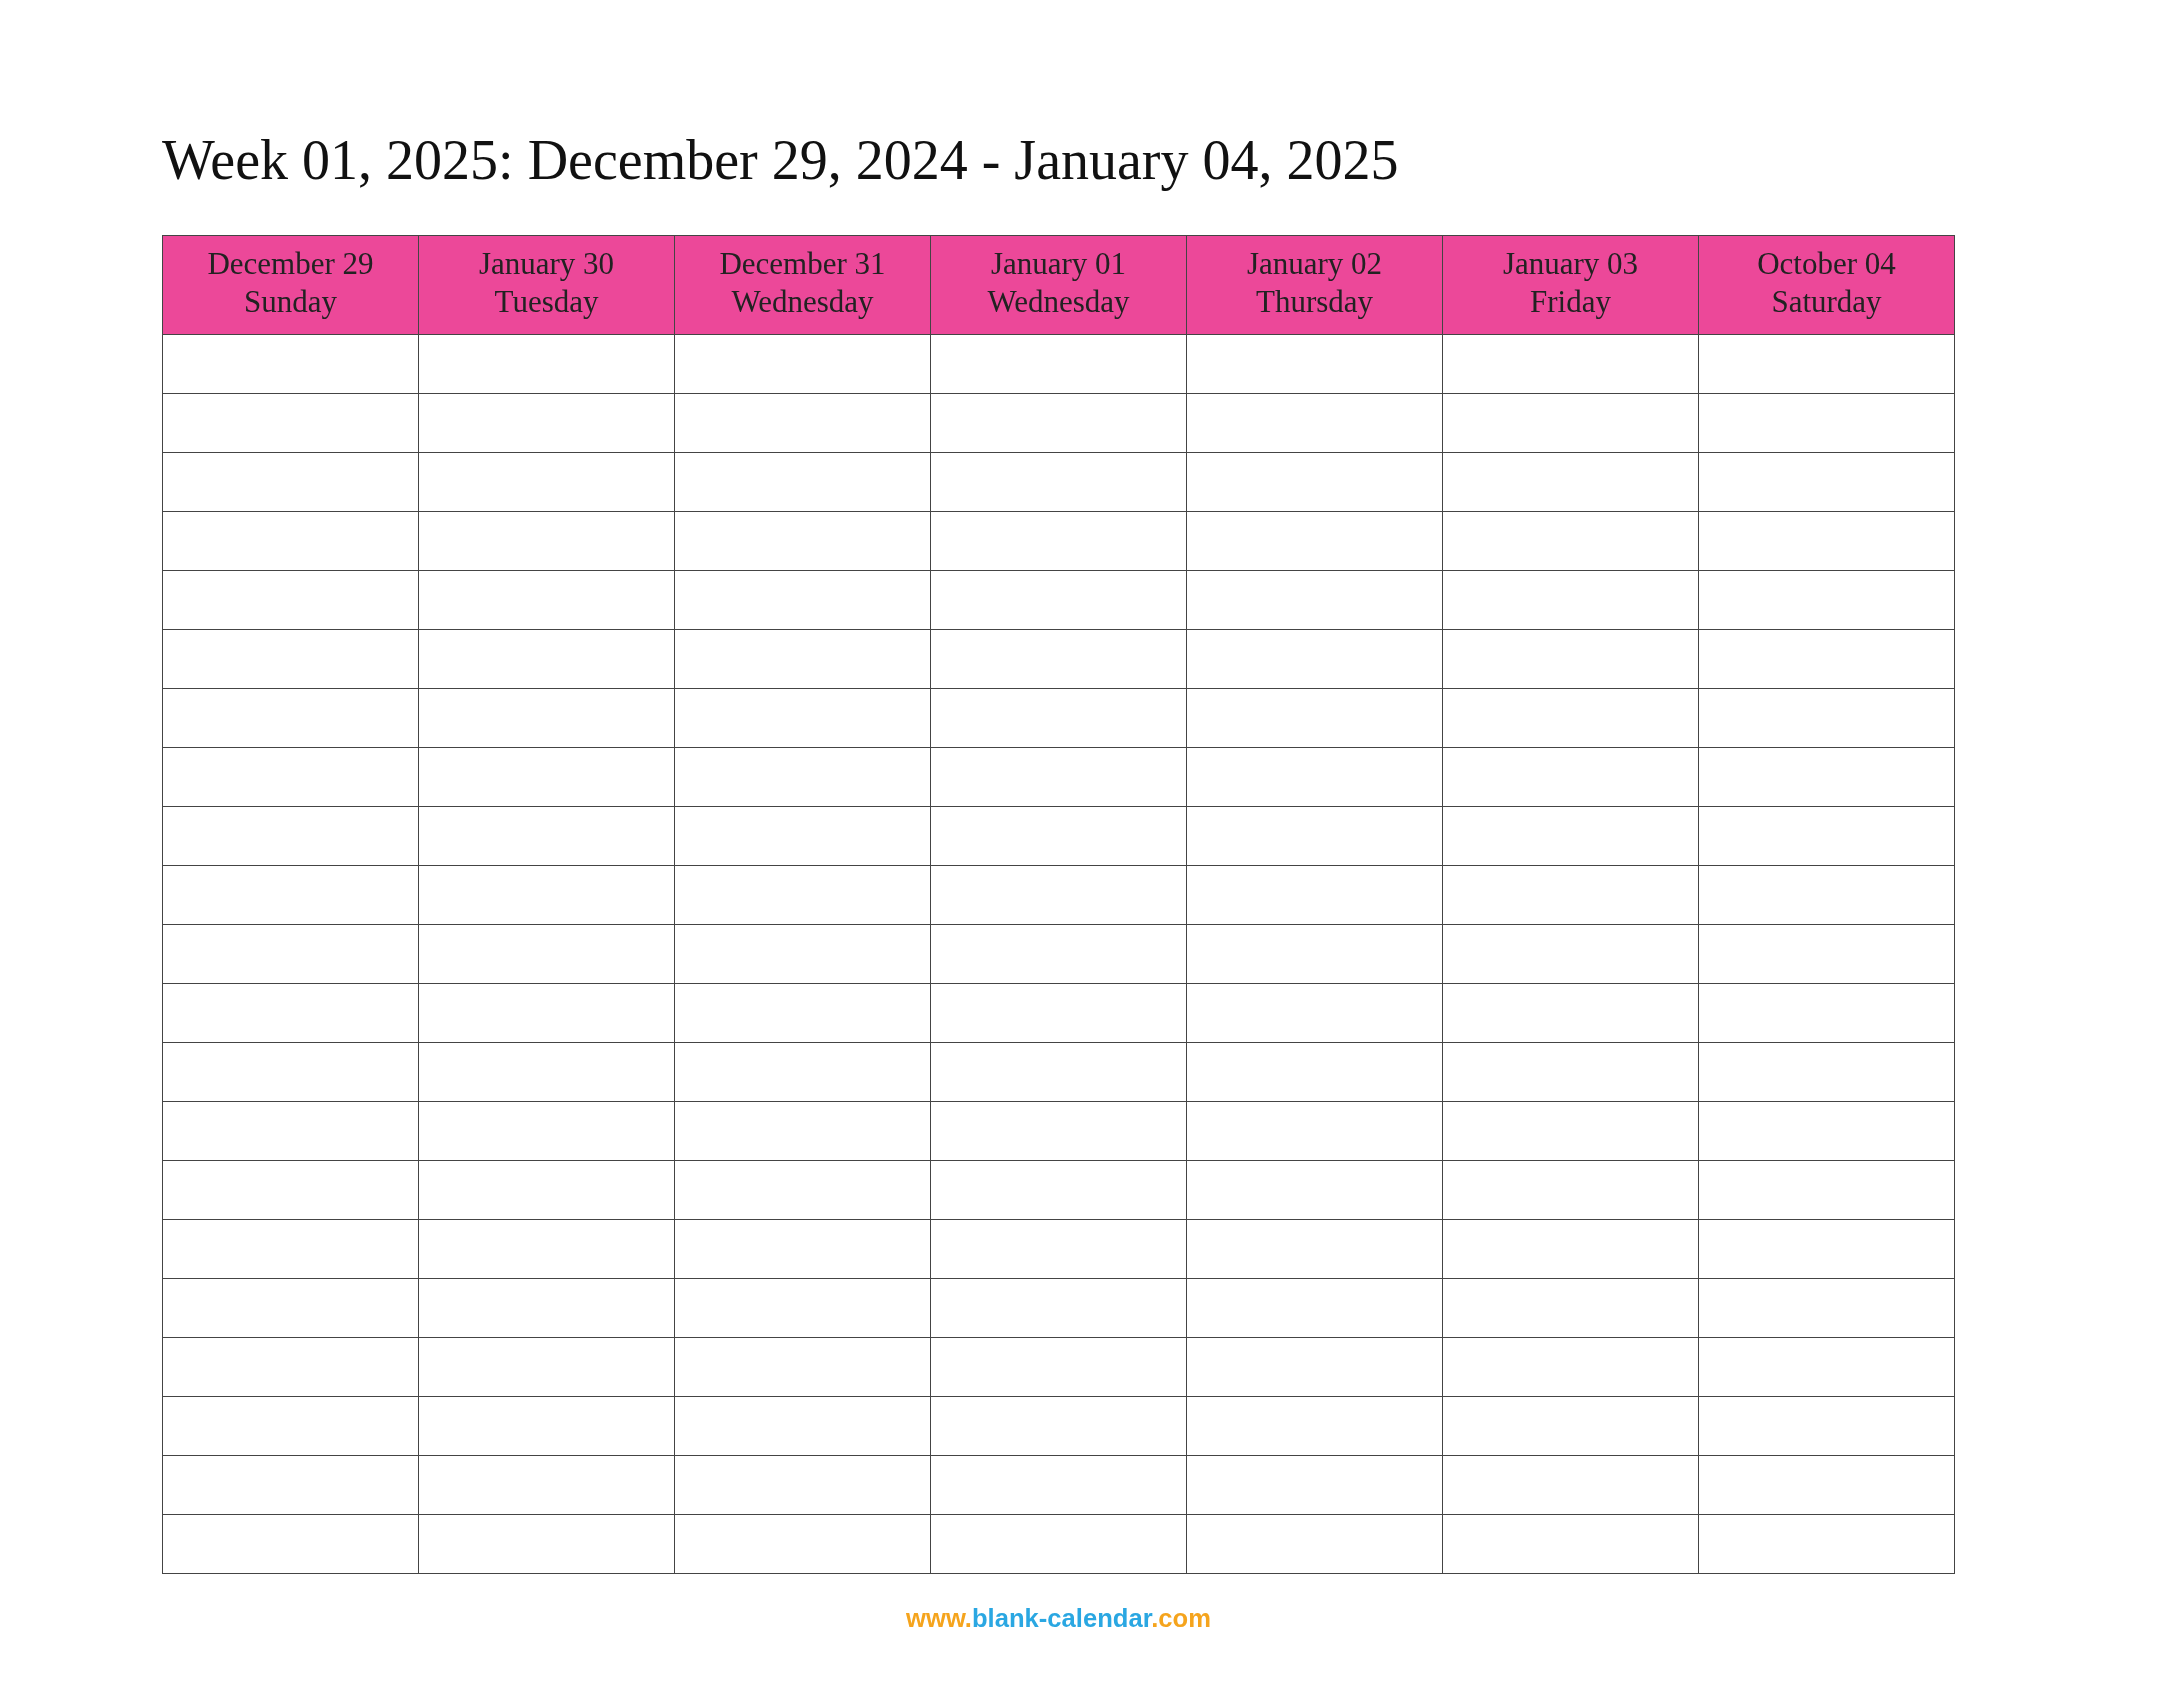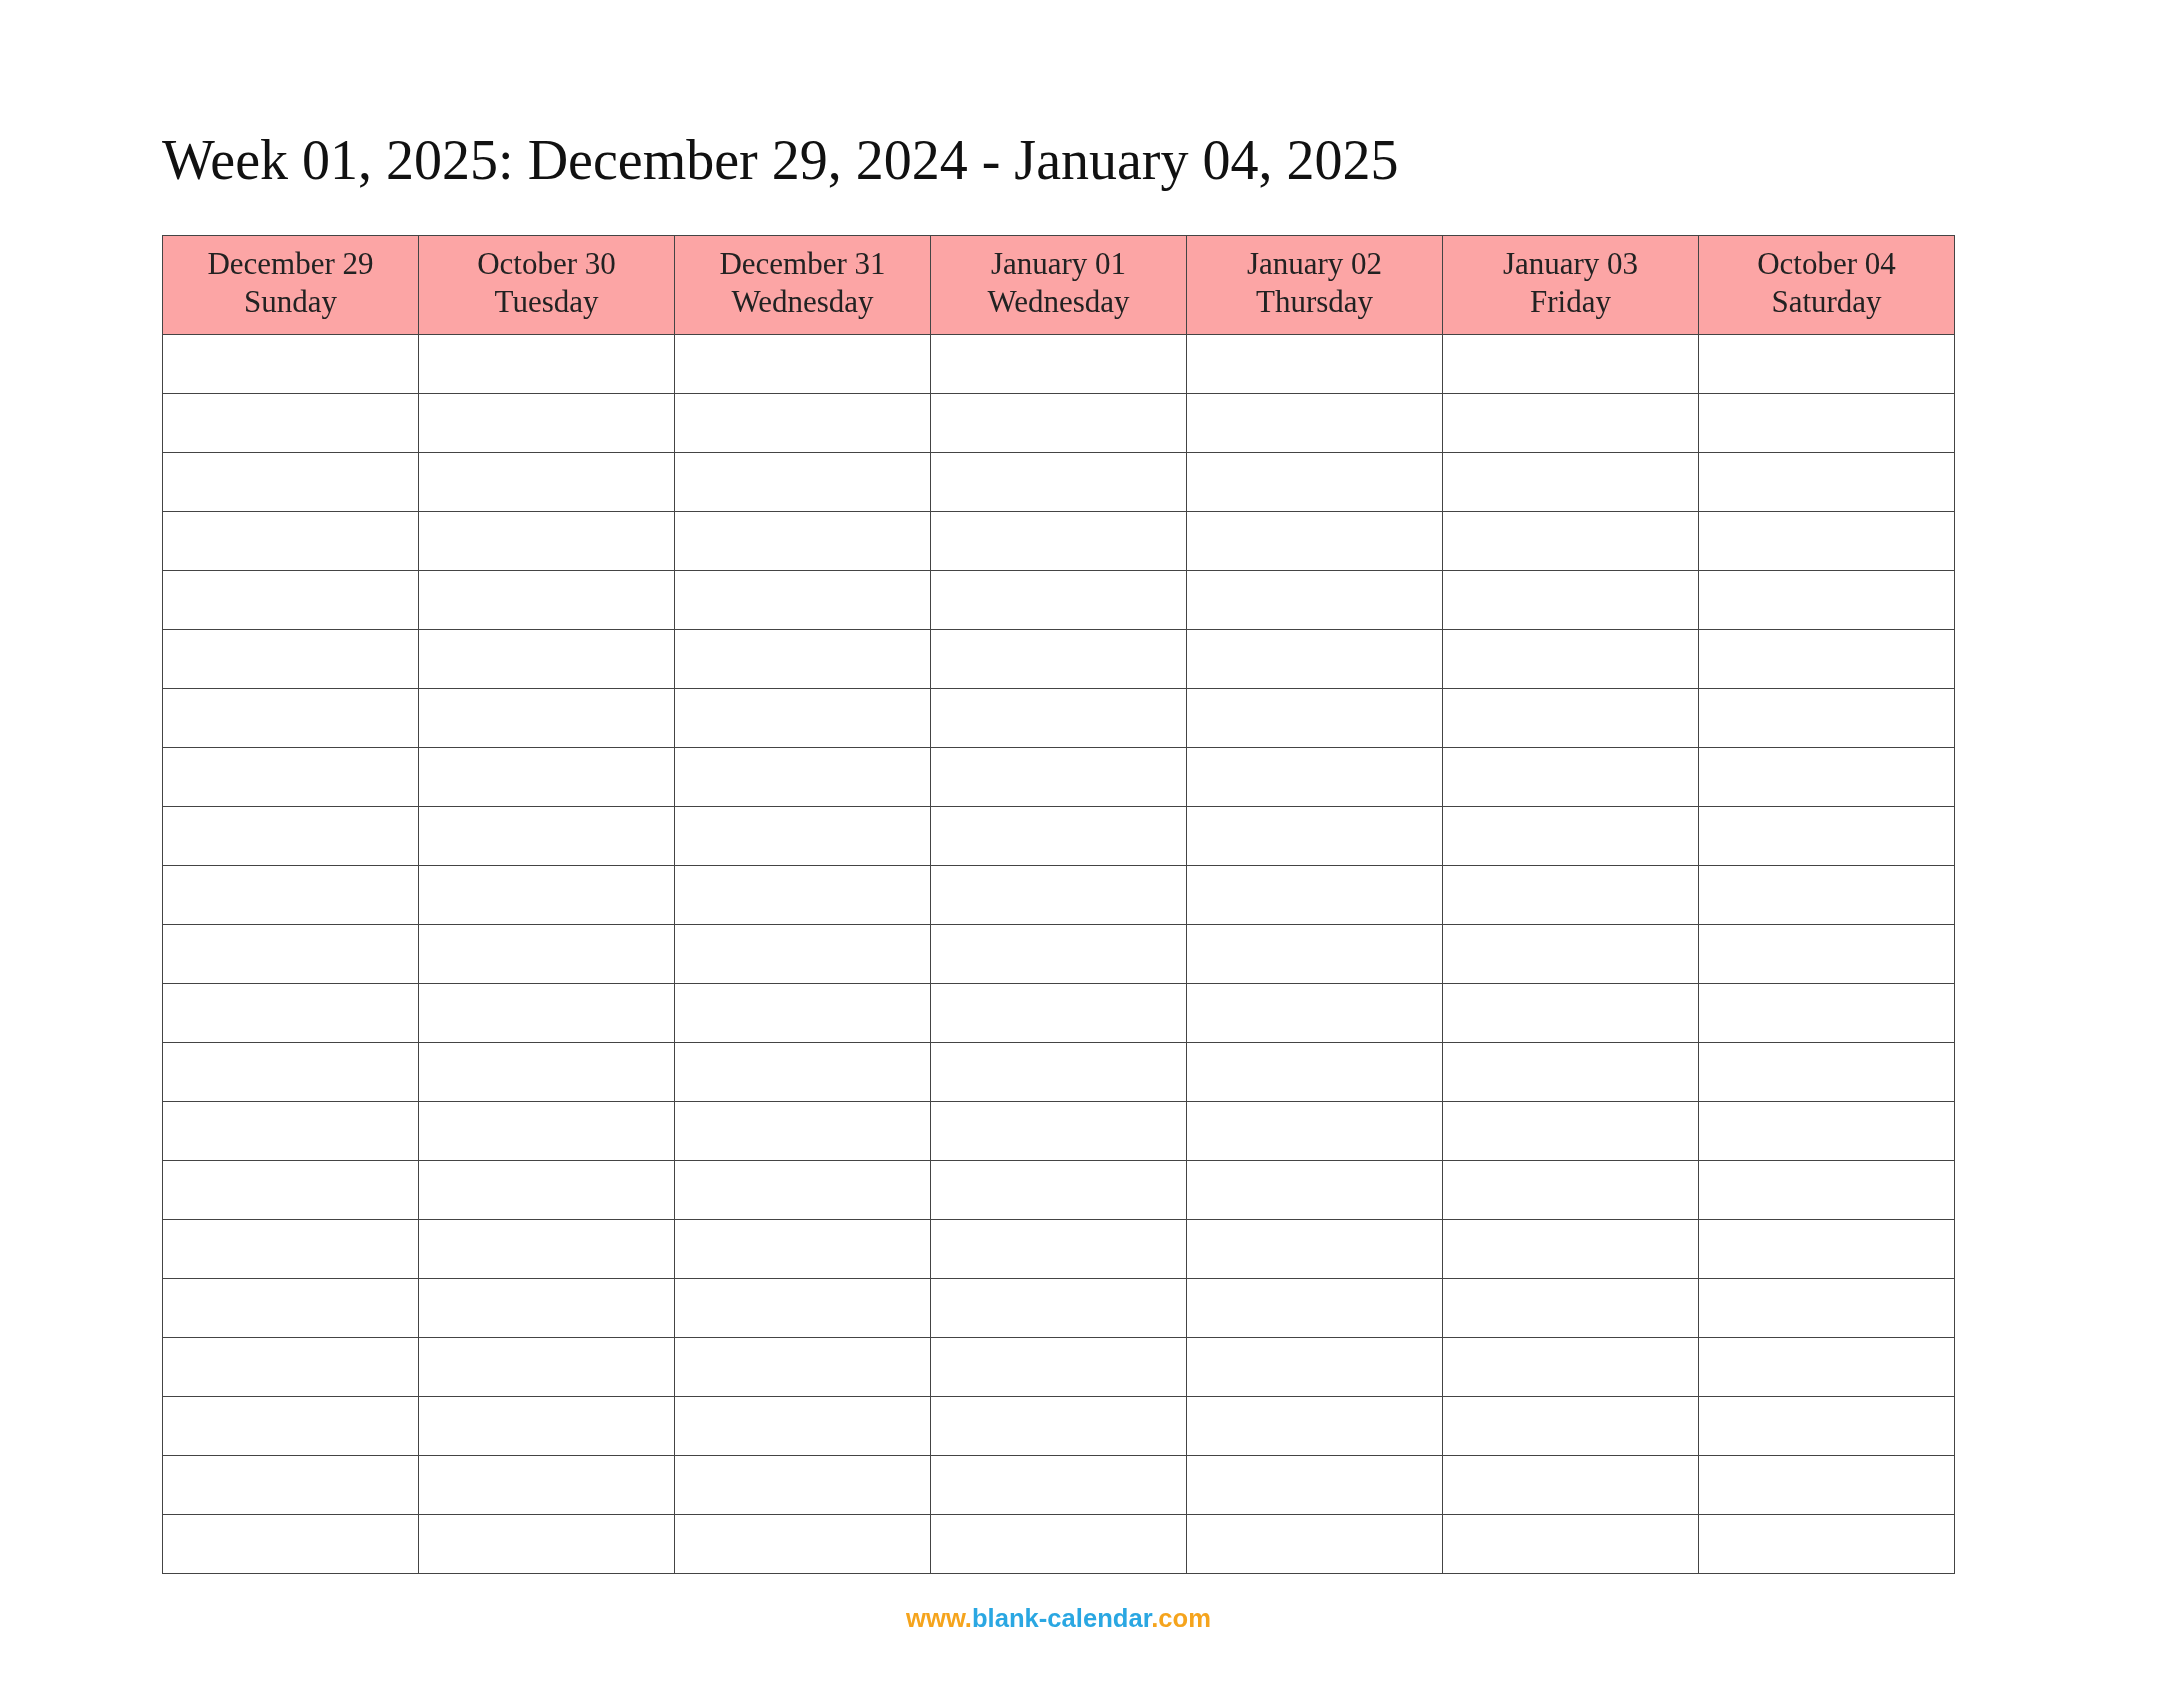--- a/index.html
+++ b/index.html
@@ -27,21 +27,21 @@
   table.calendar {
     width: 100%;
     border-collapse: collapse;
     table-layout: fixed;
   }
   table.calendar th,
   table.calendar td {
     border: 1.7px solid #444;
   }
   table.calendar th {
-    background: #fca5a5;
+    background: #ec4899;
     font-weight: normal;
     font-size: 31px;
     color: #222;
     padding: 8.5px 3.4px 12px 3.4px;
     text-align: center;
     line-height: 1.25;
   }
   table.calendar th .date-line { display: block; }
   table.calendar th .day-line { display: block; }
   table.calendar td {
@@ -70,21 +70,21 @@
   <h1 class="title">Week 01, 2025: December 29, 2024 - January 04, 2025</h1>
 
   <table class="calendar">
     <thead>
       <tr>
         <th>
           <span class="date-line">December 29</span>
           <span class="day-line">Sunday</span>
         </th>
         <th>
-          <span class="date-line">October 30</span>
+          <span class="date-line">January 30</span>
           <span class="day-line">Tuesday</span>
         </th>
         <th>
           <span class="date-line">December 31</span>
           <span class="day-line">Wednesday</span>
         </th>
         <th>
           <span class="date-line">January 01</span>
           <span class="day-line">Wednesday</span>
         </th>

